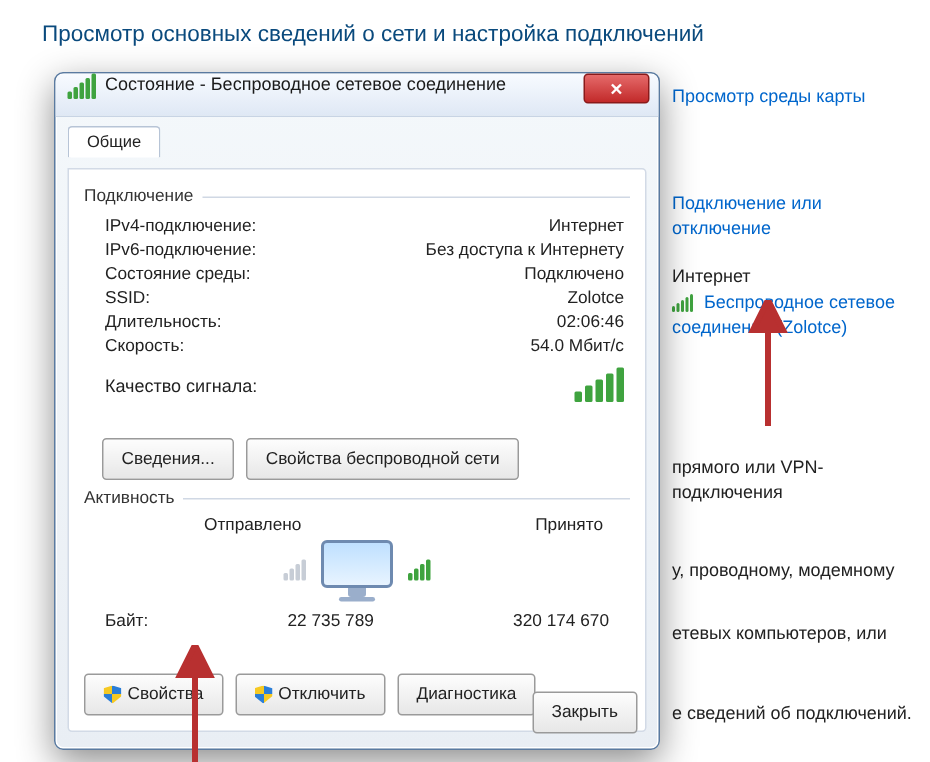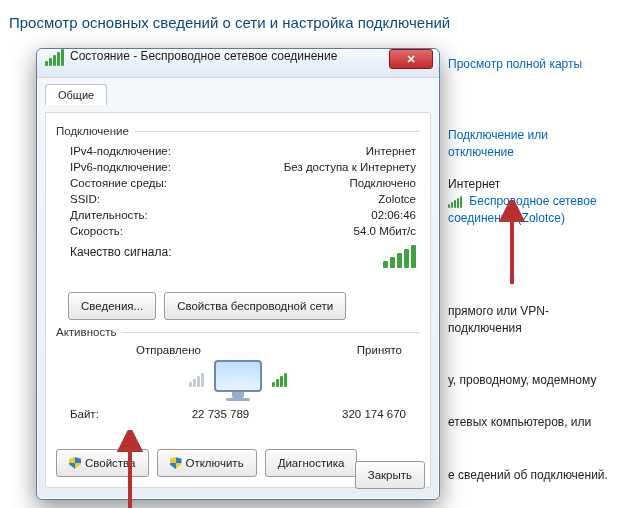--- a/index.html
+++ b/index.html
@@ -1,17 +1,17 @@
 <!DOCTYPE html>
 <html><head>
 <meta charset="utf-8">
 <style>
   html,body{margin:0;padding:0;font-family:"Segoe UI",Tahoma,sans-serif;font-size:12px;color:#222;background:#fff}
   .page{width:620px;height:508px;position:relative;overflow:hidden;background:#fff}
-  .page-title{font-size:15px;color:#0a4a7d;padding:14px 0 4px 9px}
+  .page-title{font-size:15px;color:#0a4a7d;padding:14px 0 4px 28px}
   .link{color:#0066cc;cursor:pointer}
   .right-col{position:absolute;left:448px;top:56px;width:160px;font-size:12px;line-height:1.4}
   .right-col .item{margin-bottom:16px}
   .right-col .sub{margin-top:54px}
   .right-col .truncleft{color:#222}
   .arrow{position:absolute;width:28px;height:84px;pointer-events:none}
   .arrow1{left:116px;top:430px}
   .arrow2{left:498px;top:200px}
   .arrow svg{width:100%;height:100%}
   
@@ -28,21 +28,21 @@
     background:linear-gradient(#e56a6a,#c22a2a);border:1px solid #8a1a1a;display:flex;align-items:center;justify-content:center;cursor:pointer}
   .tabbar{height:28px;padding:6px 8px 0 8px}
   .tab{display:inline-block;padding:4px 12px;border:1px solid #b7c4d6;border-bottom:none;background:#fff;border-radius:3px 3px 0 0;font-size:11px}
   .tabpanel{margin:0 8px 8px 8px;border:1px solid #d2dae6;background:#fff;border-radius:0 3px 3px 3px;padding:8px 10px;height:358px;position:relative}
   .group-label{font-size:11.5px;color:#333}
   .group-line{display:flex;align-items:center;margin:4px 0 6px 0}
   .group-line .gname{padding-right:6px}
   .group-line .gline{flex:1;height:1px;background:#d0d8e4}
   .row{display:flex;justify-content:space-between;font-size:11.5px;padding:2px 4px 2px 14px}
   .row .k{color:#222}.row .v{color:#222}
-  .qualrow{display:flex;justify-content:space-between;align-items:flex-start;padding:6px 4px 0 14px}
+  .qualrow{display:flex;justify-content:space-between;align-items:center;padding:6px 4px 0 14px}
   .sigbig{display:flex;align-items:flex-end;gap:2px}
   .sigbig .bar{width:5px;background:#3fa33f}
   .sigbig .b1{height:7px}.sigbig .b2{height:11px}.sigbig .b3{height:15px}.sigbig .b4{height:19px}.sigbig .b5{height:23px}
   .btn{display:inline-flex;align-items:center;justify-content:center;padding:3px 12px;font-size:11.5px;
     background:linear-gradient(#fdfdfd,#e7e7e7);border:1px solid #9a9a9a;border-radius:3px;cursor:pointer;min-height:20px}
   .btnrow{display:flex;gap:8px;margin:24px 0 4px 12px}
   .activity{margin-top:6px}
   .act-headers{display:flex;justify-content:space-between;font-size:11.5px;padding:0 18px 0 80px}
   .act-pic{display:flex;align-items:center;justify-content:center;gap:6px;margin:4px auto 6px auto}
   .monitor{width:56px;height:40px;position:relative}
@@ -64,21 +64,21 @@
   .sigtiny .bar{width:2px;background:#3fa33f}
   .sigtiny .b1{height:4px}.sigtiny .b2{height:6px}.sigtiny .b3{height:8px}.sigtiny .b4{height:10px}.sigtiny .b5{height:12px}
 </style>
 </head>
 <body>
 <div class="page">
 
   <div class="page-title">Просмотр основных сведений о сети и настройка подключений</div>
 
   <div class="right-col">
-    <div class="item"><span class="link">Просмотр полной карты</span></div>
+    <div class="item"><span class="link">Просмотр среды карты</span></div>
     <div class="item sub"><span class="link">Подключение или отключение</span></div>
     <div class="item" style="margin-top:10px">
       <div>Интернет</div>
       <div>
         <span class="sigtiny">
             <span class="bar b1"></span>
             <span class="bar b2"></span>
             <span class="bar b3"></span>
             <span class="bar b4"></span>
             <span class="bar b5"></span>

